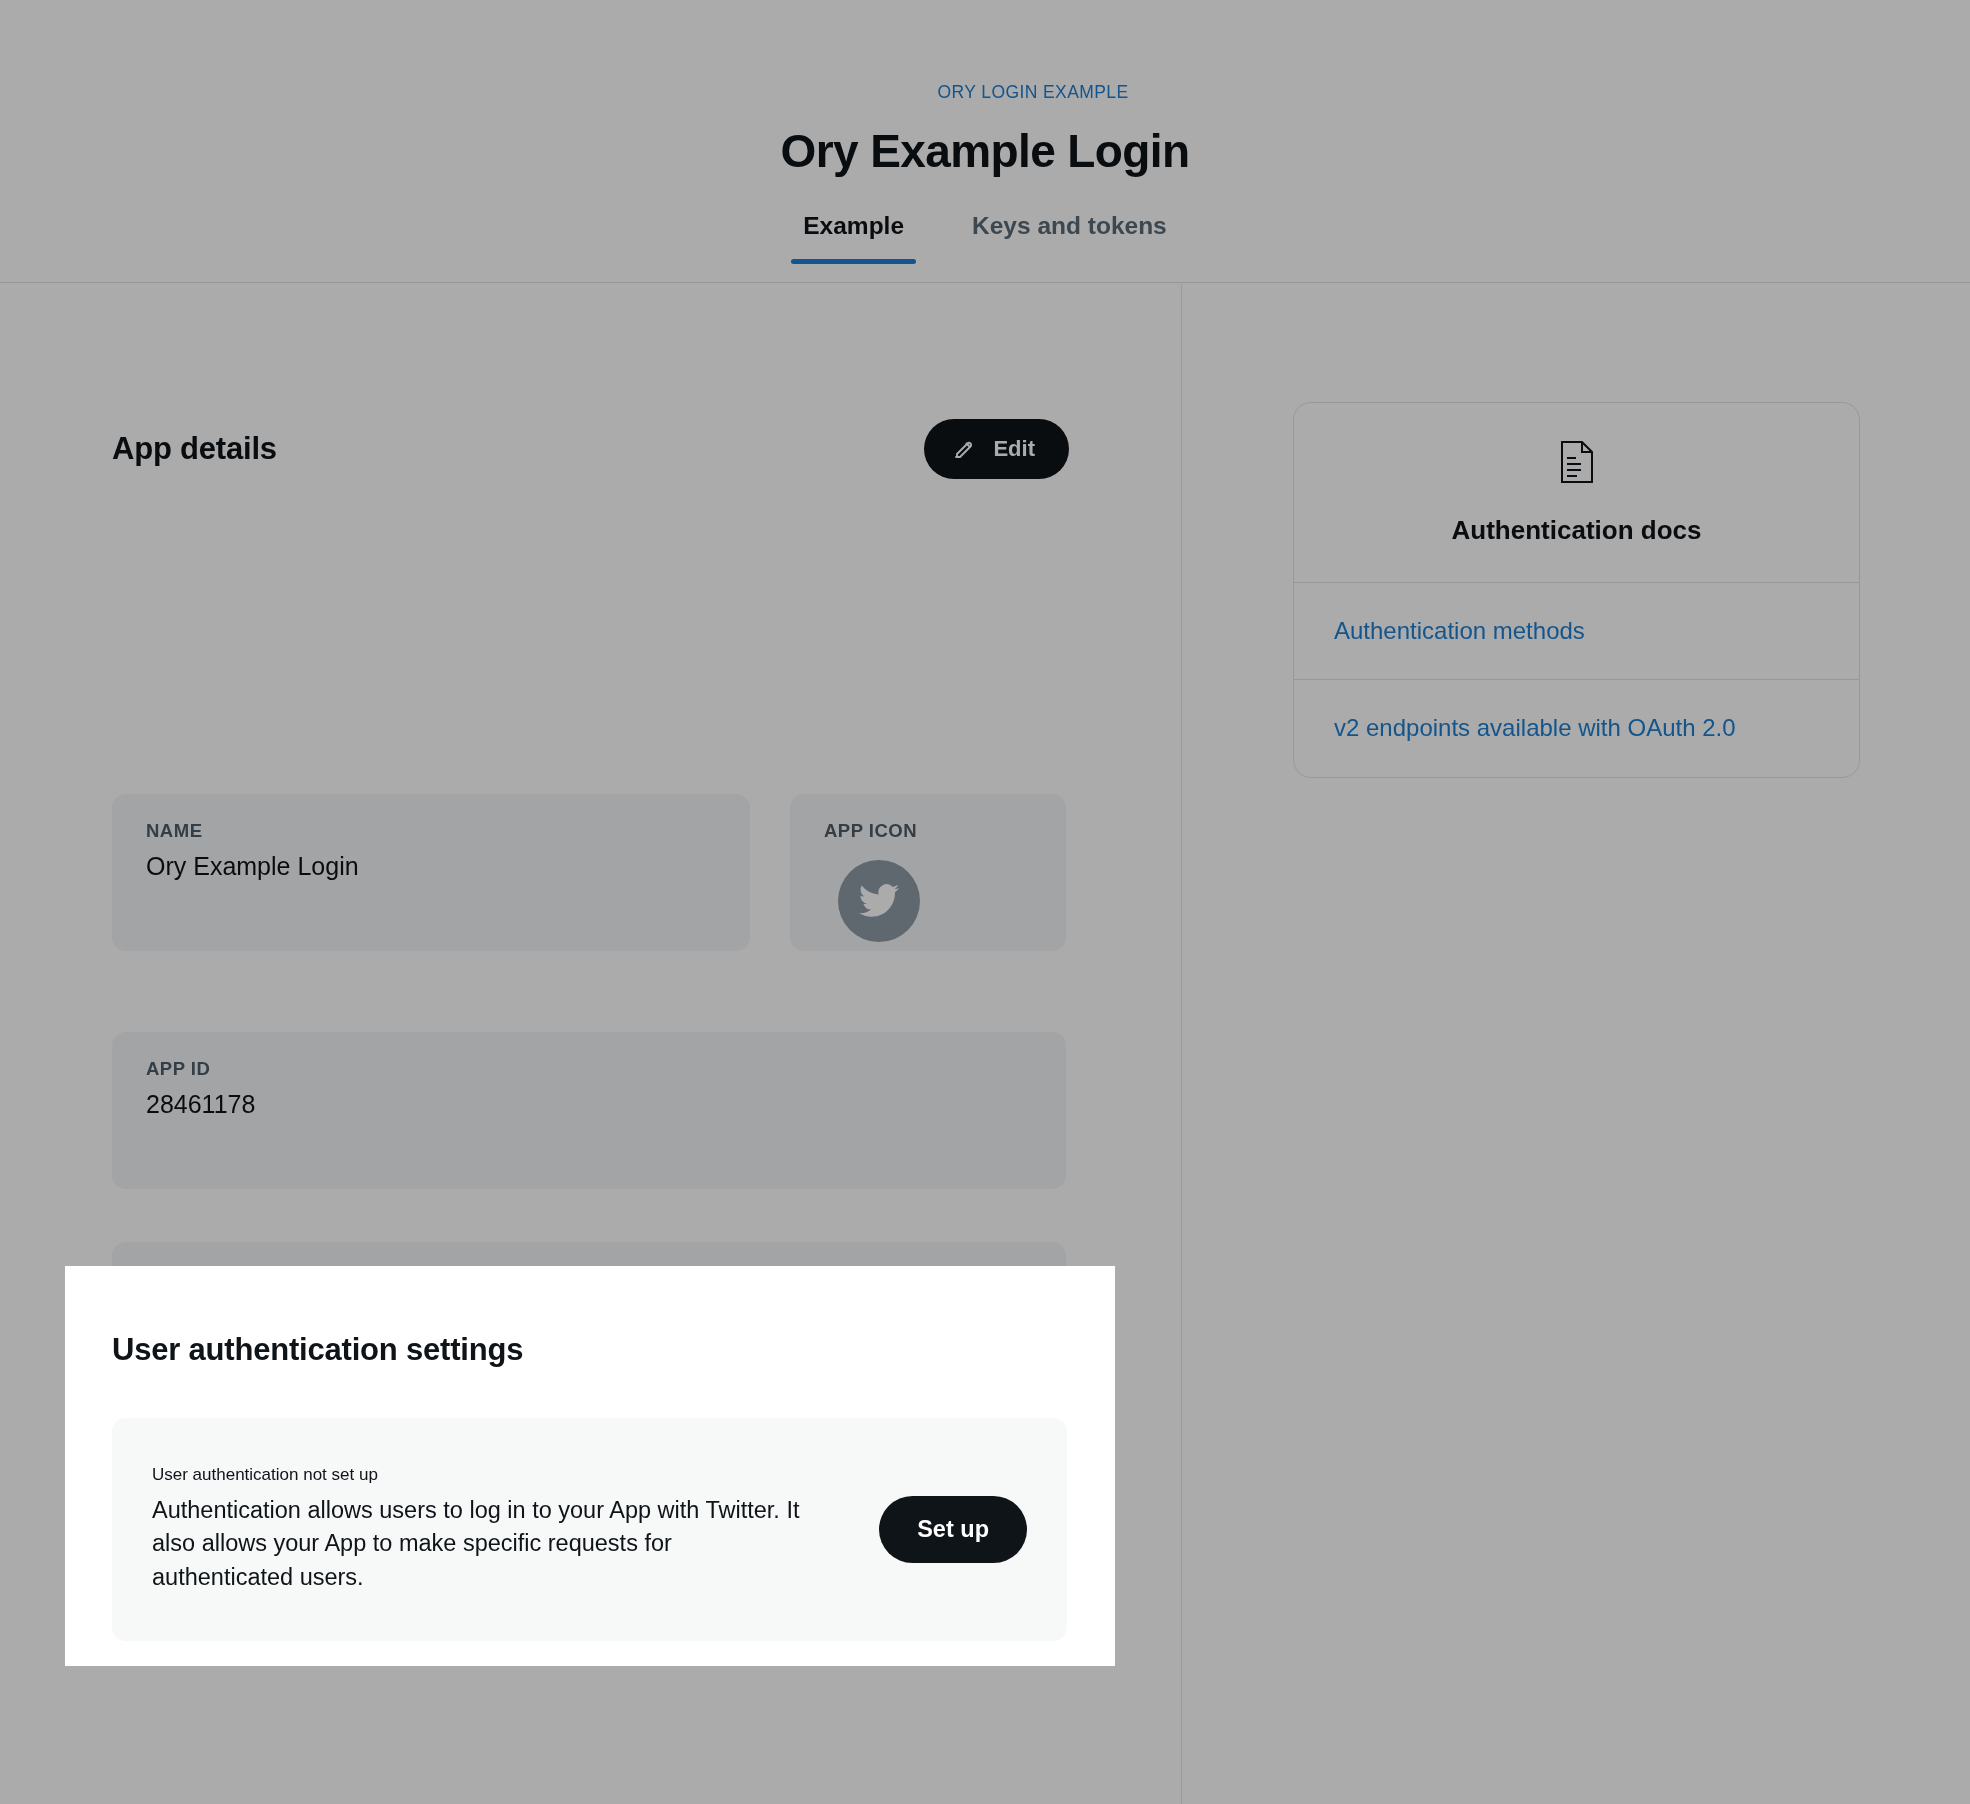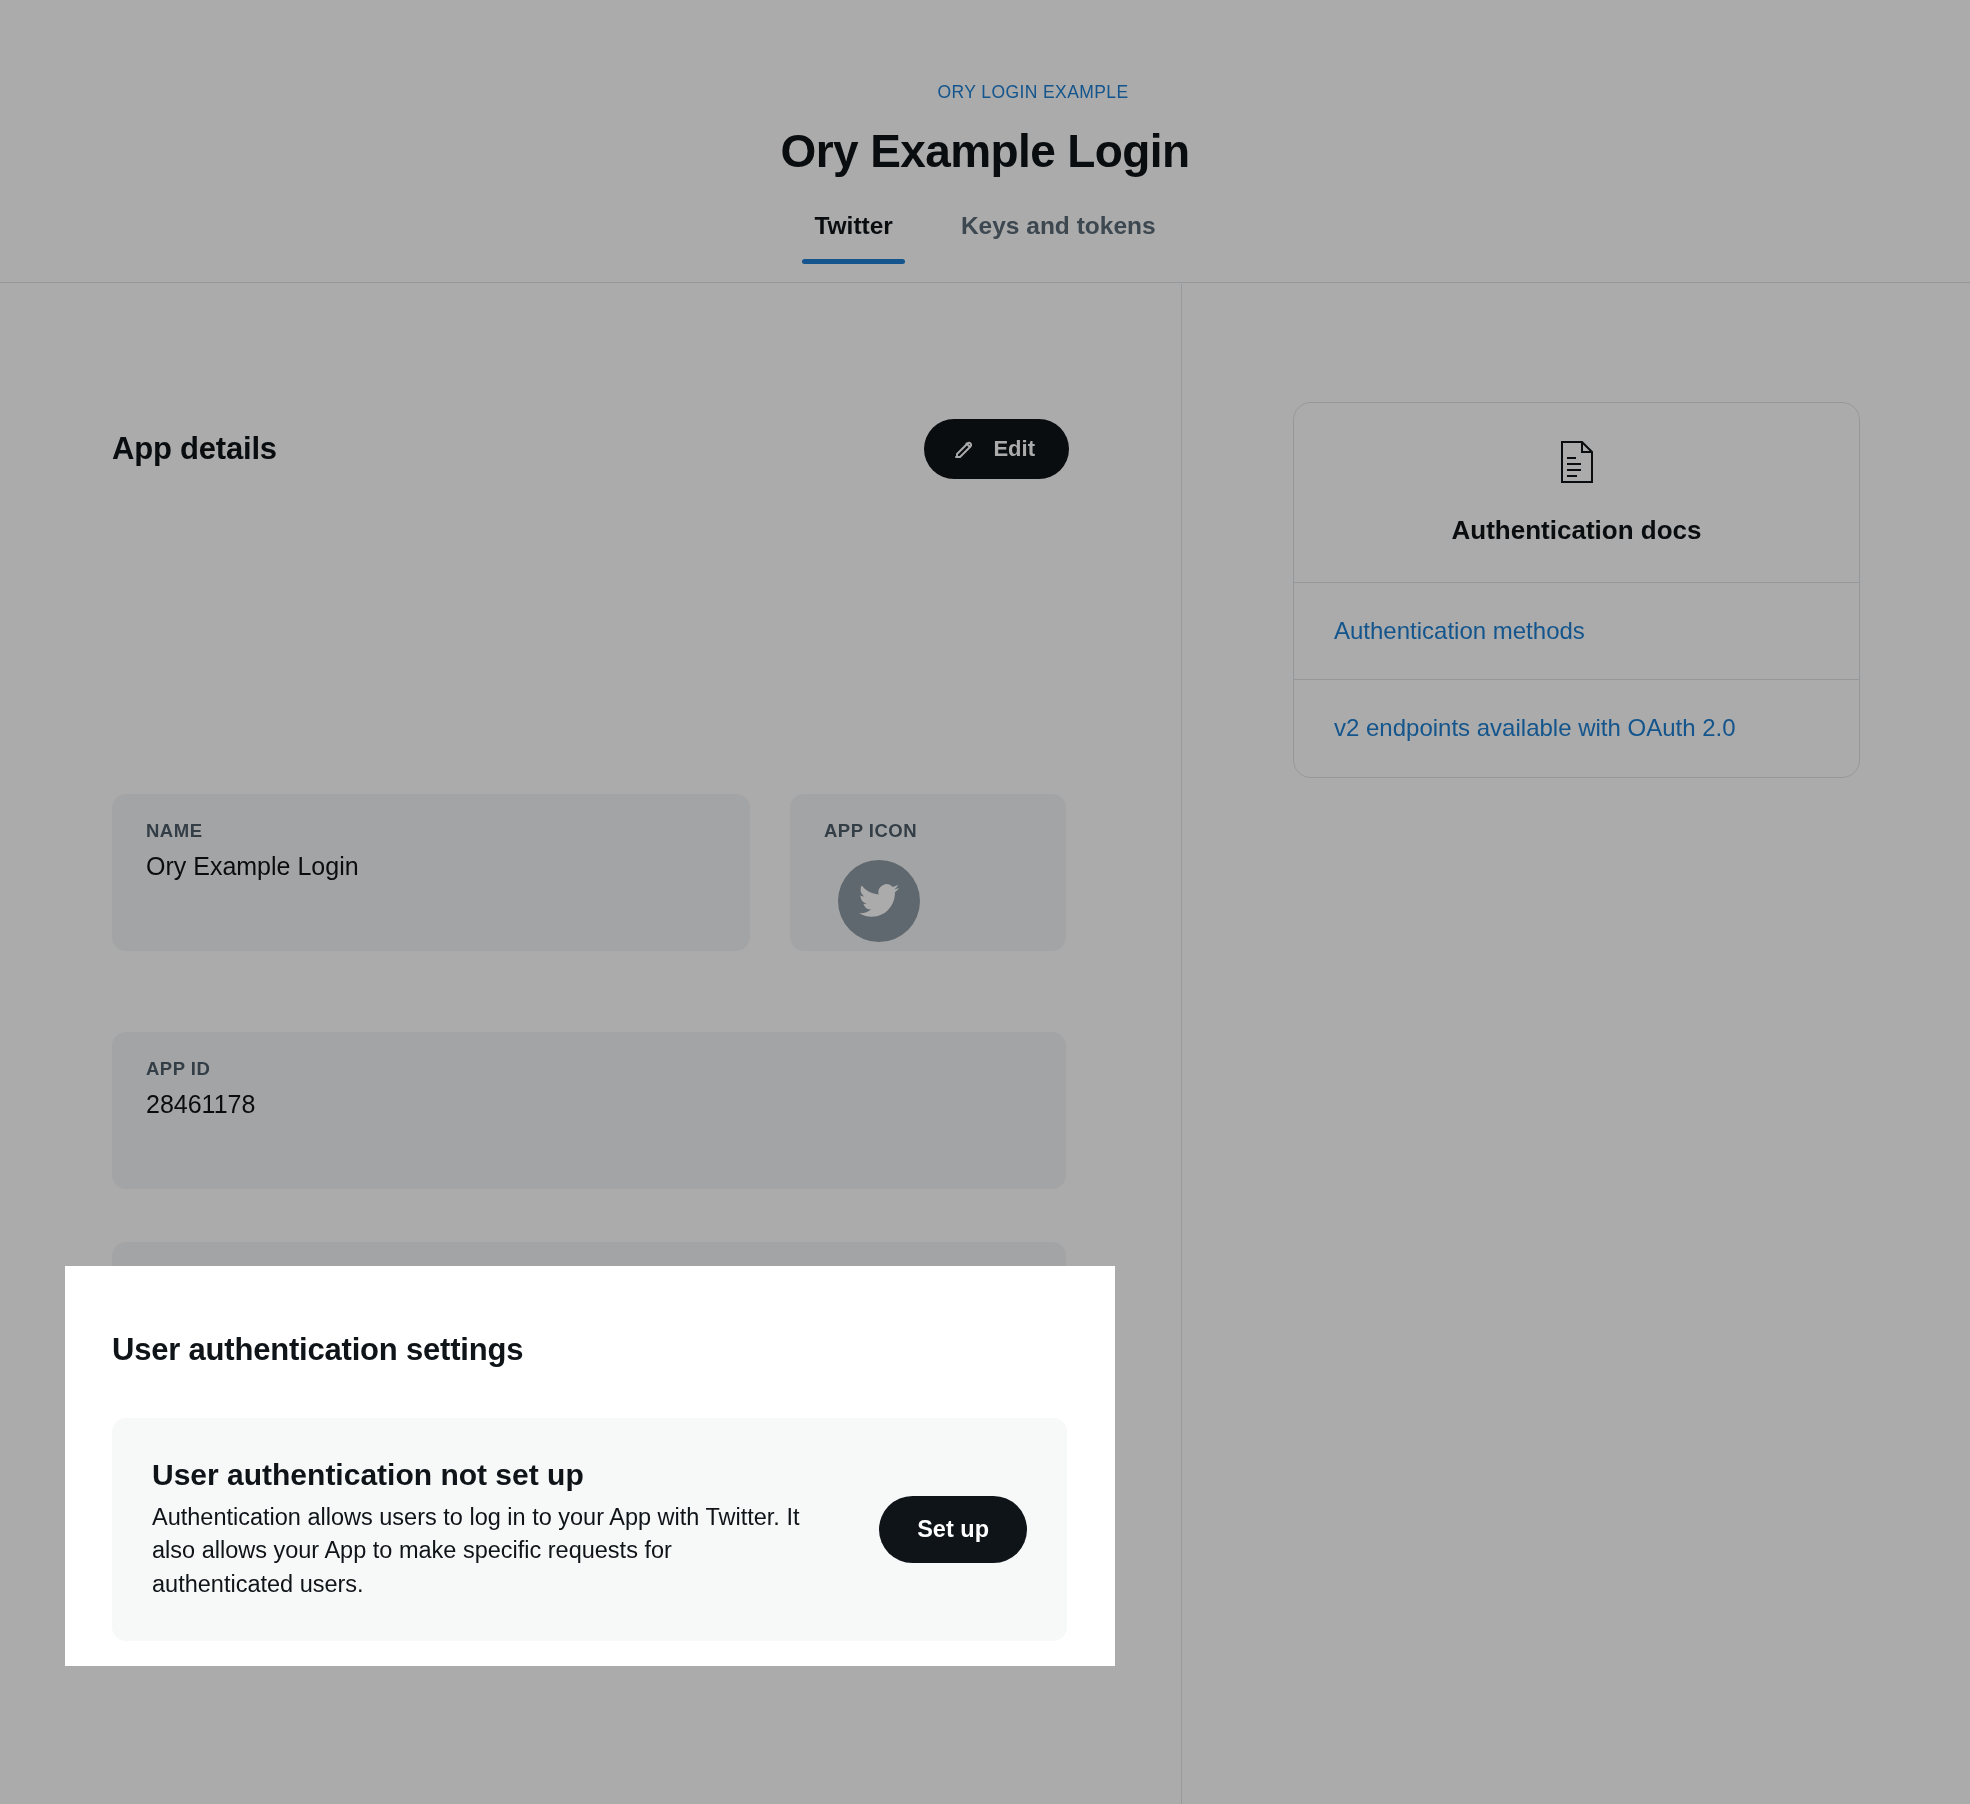--- a/index.html
+++ b/index.html
@@ -250,22 +250,22 @@
     background: #f7f8f8;
     border-radius: 14px;
     padding: 36px 40px;
     display: flex;
     align-items: center;
     justify-content: space-between;
     gap: 40px;
   }
   .auth-text { max-width: 660px; }
   .auth-head {
-    font-size: 30px;
-    font-weight: 700;
+    font-size: 17px;
+    font-weight: 400;
     color: #0f1419;
   }
   .auth-body {
     margin-top: 9px;
     font-size: 23.5px;
     line-height: 1.42;
     color: #0f1419;
   }
   .setup-btn {
     background: #0f1419;
@@ -284,21 +284,21 @@
 <body>
 
 <div id="page">
 
   <div class="dim-layer">
 
     <div class="header">
       <div class="eyebrow">ORY LOGIN EXAMPLE</div>
       <div class="app-title">Ory Example Login</div>
       <div class="tabs">
-        <div class="tab active">Twitter</div>
+        <div class="tab active">Example</div>
         <div class="tab">Keys and tokens</div>
       </div>
     </div>
 
     <div class="content">
 
       <div class="left-col">
 
         <div class="section-head">
           <div class="section-title">App details</div>

